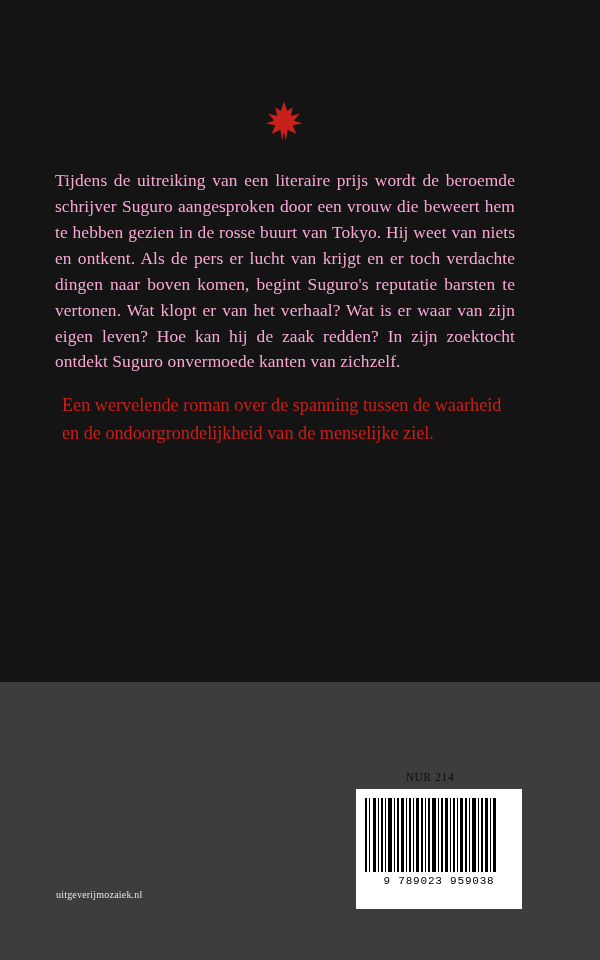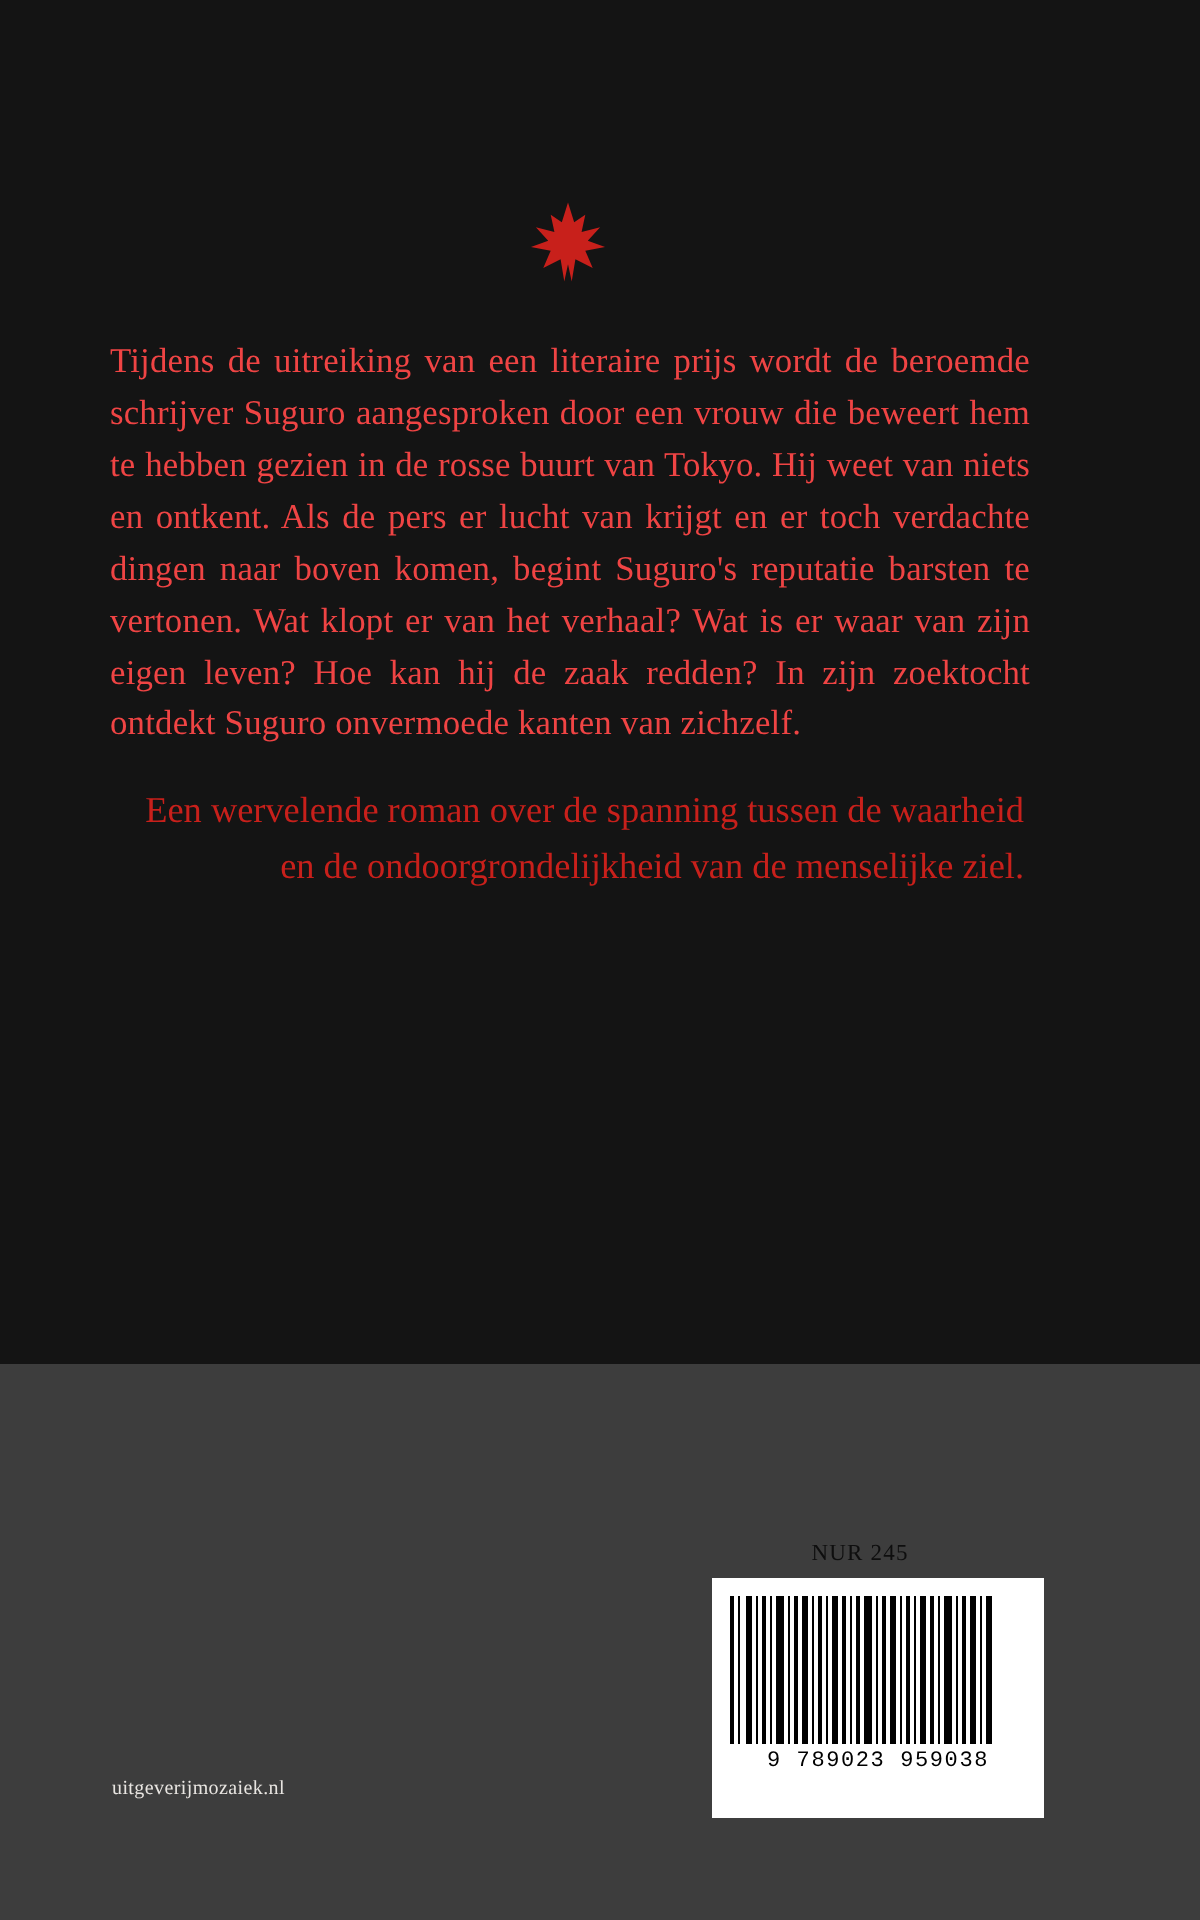--- a/index.html
+++ b/index.html
@@ -43,35 +43,35 @@
     left: 264px;
     top: 100px;
     width: 40px;
     height: 42px;
   }
   .blurb {
     position: absolute;
     left: 55px;
     top: 168px;
     width: 460px;
-    color: #ef4444;
+    color: #f9a8d4;
     font-size: 17.4px;
     line-height: 1.49;
     text-align: justify;
     letter-spacing: 0.1px;
   }
   .tagline {
     position: absolute;
     left: 62px;
     top: 392px;
     width: 450px;
     color: #c8201b;
     font-size: 18.2px;
     line-height: 1.52;
-    text-align: right;
+    text-align: left;
   }
   .nur {
     position: absolute;
     left: 355px;
     top: 771px;
     width: 150px;
     text-align: center;
     color: #0e0e0e;
     font-size: 11.5px;
     letter-spacing: 0.6px;
@@ -129,21 +129,21 @@
   <div class="leaf">
     <svg viewBox="0 0 64 68" width="40" height="42" aria-hidden="true">
       <path d="M32 2 L37 18 L46 12 L43 26 L58 22 L48 33 L62 38 L46 41 L52 55 L38 48 L35 66 L32 52 L29 66 L26 48 L12 55 L18 41 L2 38 L16 33 L6 22 L21 26 L18 12 L27 18 Z" fill="#c8201b"></path>
     </svg>
   </div>
 
   <div class="blurb">Tijdens de uitreiking van een literaire prijs wordt de beroemde schrijver Suguro aangesproken door een vrouw die beweert hem te hebben gezien in de rosse buurt van Tokyo. Hij weet van niets en ontkent. Als de pers er lucht van krijgt en er toch verdachte dingen naar boven komen, begint Suguro's reputatie barsten te vertonen. Wat klopt er van het verhaal? Wat is er waar van zijn eigen leven? Hoe kan hij de zaak redden? In zijn zoektocht ontdekt Suguro onvermoede kanten van zichzelf.</div>
 
   <div class="tagline">Een wervelende roman over de spanning tussen de waarheid en de ondoorgrondelijkheid van de menselijke ziel.</div>
 
-  <div class="nur">NUR 245</div>
+  <div class="nur">NUR 214</div>
 
   <div class="barcode">
     <div class="bars">
       <i style="left:0px;width:2px;"></i>
       <i style="left:4px;width:1px;"></i>
       <i style="left:8px;width:3px;"></i>
       <i style="left:13px;width:1px;"></i>
       <i style="left:16px;width:2px;"></i>
       <i style="left:20px;width:1px;"></i>
       <i style="left:23px;width:4px;"></i>

